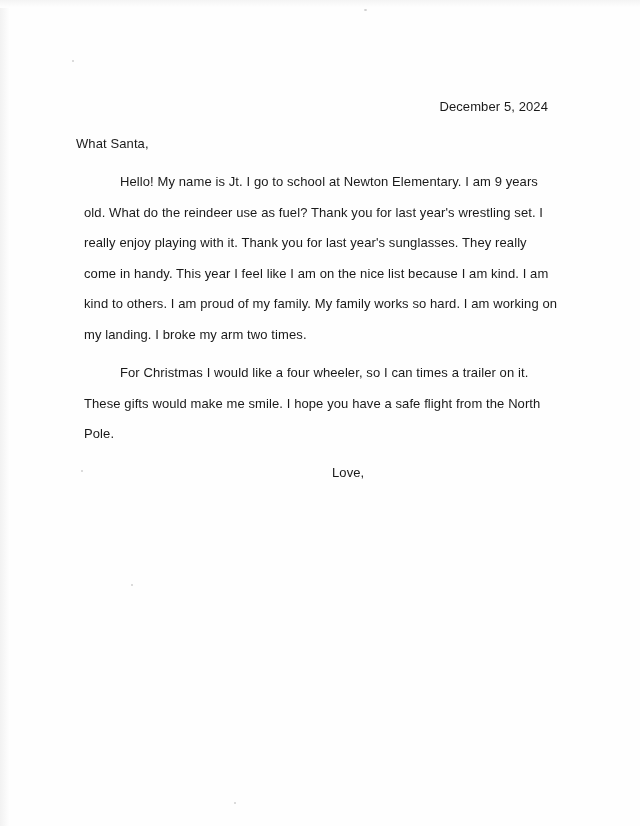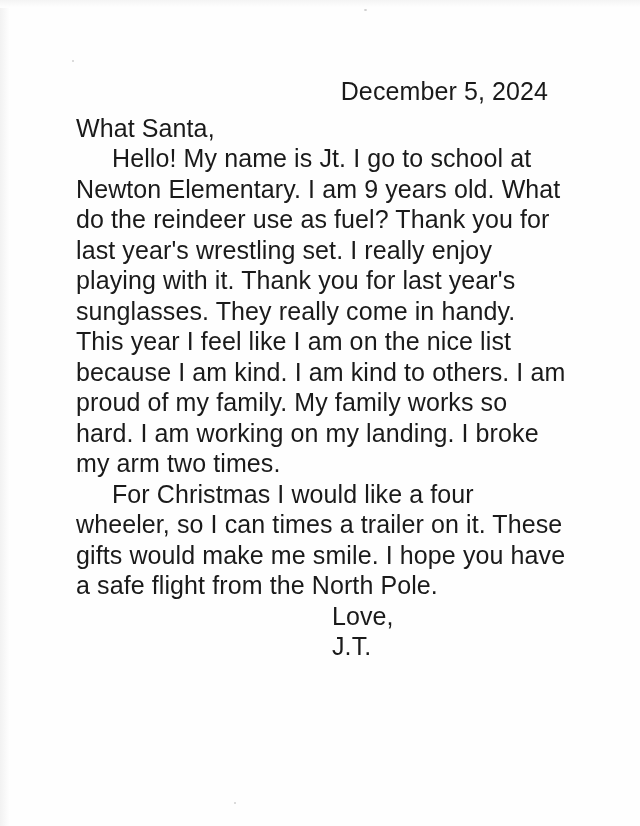--- a/index.html
+++ b/index.html
@@ -34,37 +34,37 @@
     background: linear-gradient(to bottom, #f4f4f4, #ffffff);
   }
   .speck {
     position: absolute;
     background: #cfcfcf;
     border-radius: 50%;
   }
   .letter {
     position: absolute;
     left: 76px;
-    top: 76px;
+    top: 92px;
     width: 490px;
-    font-size: 25px;
+    font-size: 13px;
     line-height: 30.5px;
     letter-spacing: 0.1px;
   }
   .date-line {
     text-align: right;
     padding-right: 18px;
     margin-bottom: 6px;
   }
   .salutation {
     margin-bottom: 0px;
   }
   .para {
     text-indent: 36px;
-    margin: 0;
+    margin: 8px;
   }
   .closing {
     padding-left: 256px;
   }
   .signature {
     padding-left: 256px;
   }
 </style>
 </head>
 <body>
@@ -85,16 +85,15 @@
     <div class="date-line">December 5, 2024</div>
 
     <div class="salutation">What Santa,</div>
 
     <p class="para">Hello! My name is Jt. I go to school at Newton Elementary. I am 9 years old. What do the reindeer use as fuel? Thank you for last year's wrestling set. I really enjoy playing with it. Thank you for last year's sunglasses. They really come in handy. This year I feel like I am on the nice list because I am kind. I am kind to others. I am proud of my family. My family works so hard. I am working on my landing. I broke my arm two times.</p>
 
     <p class="para">For Christmas I would like a four wheeler, so I can times a trailer on it. These gifts would make me smile. I hope you have a safe flight from the North Pole.</p>
 
     <div class="closing">Love,</div>
 
-    <div class="signature">J.T.</div>
 
   </div>
 </div>
 
 </body></html>

